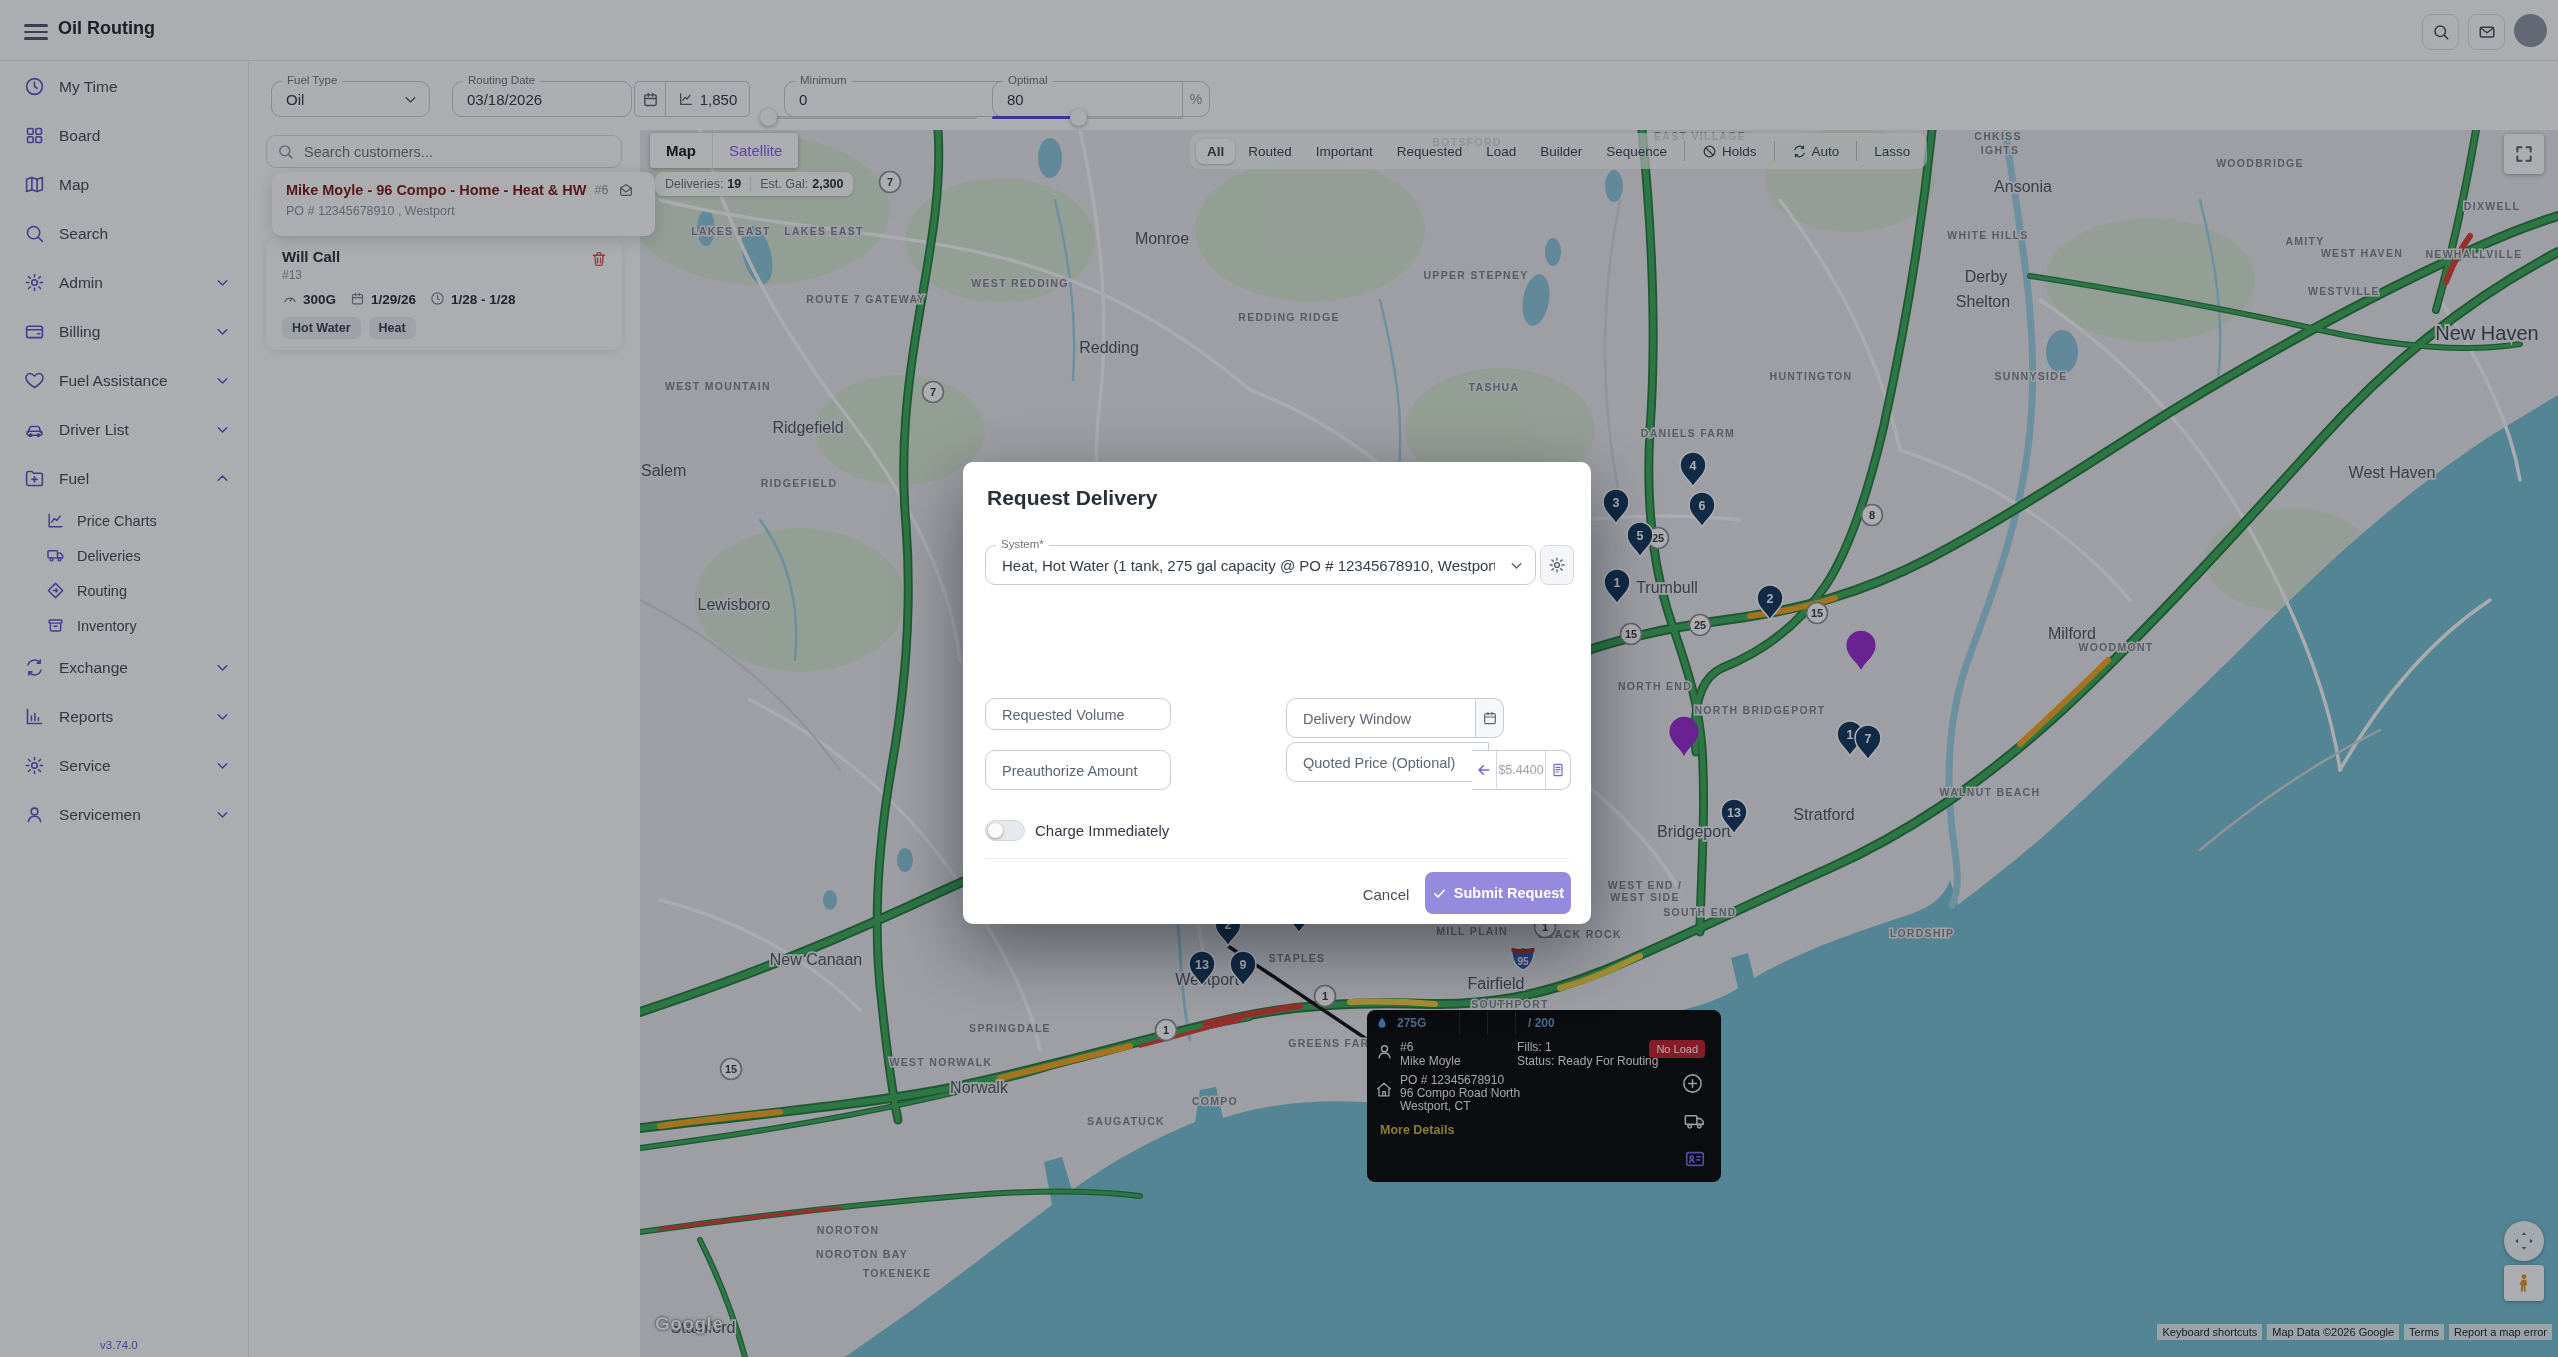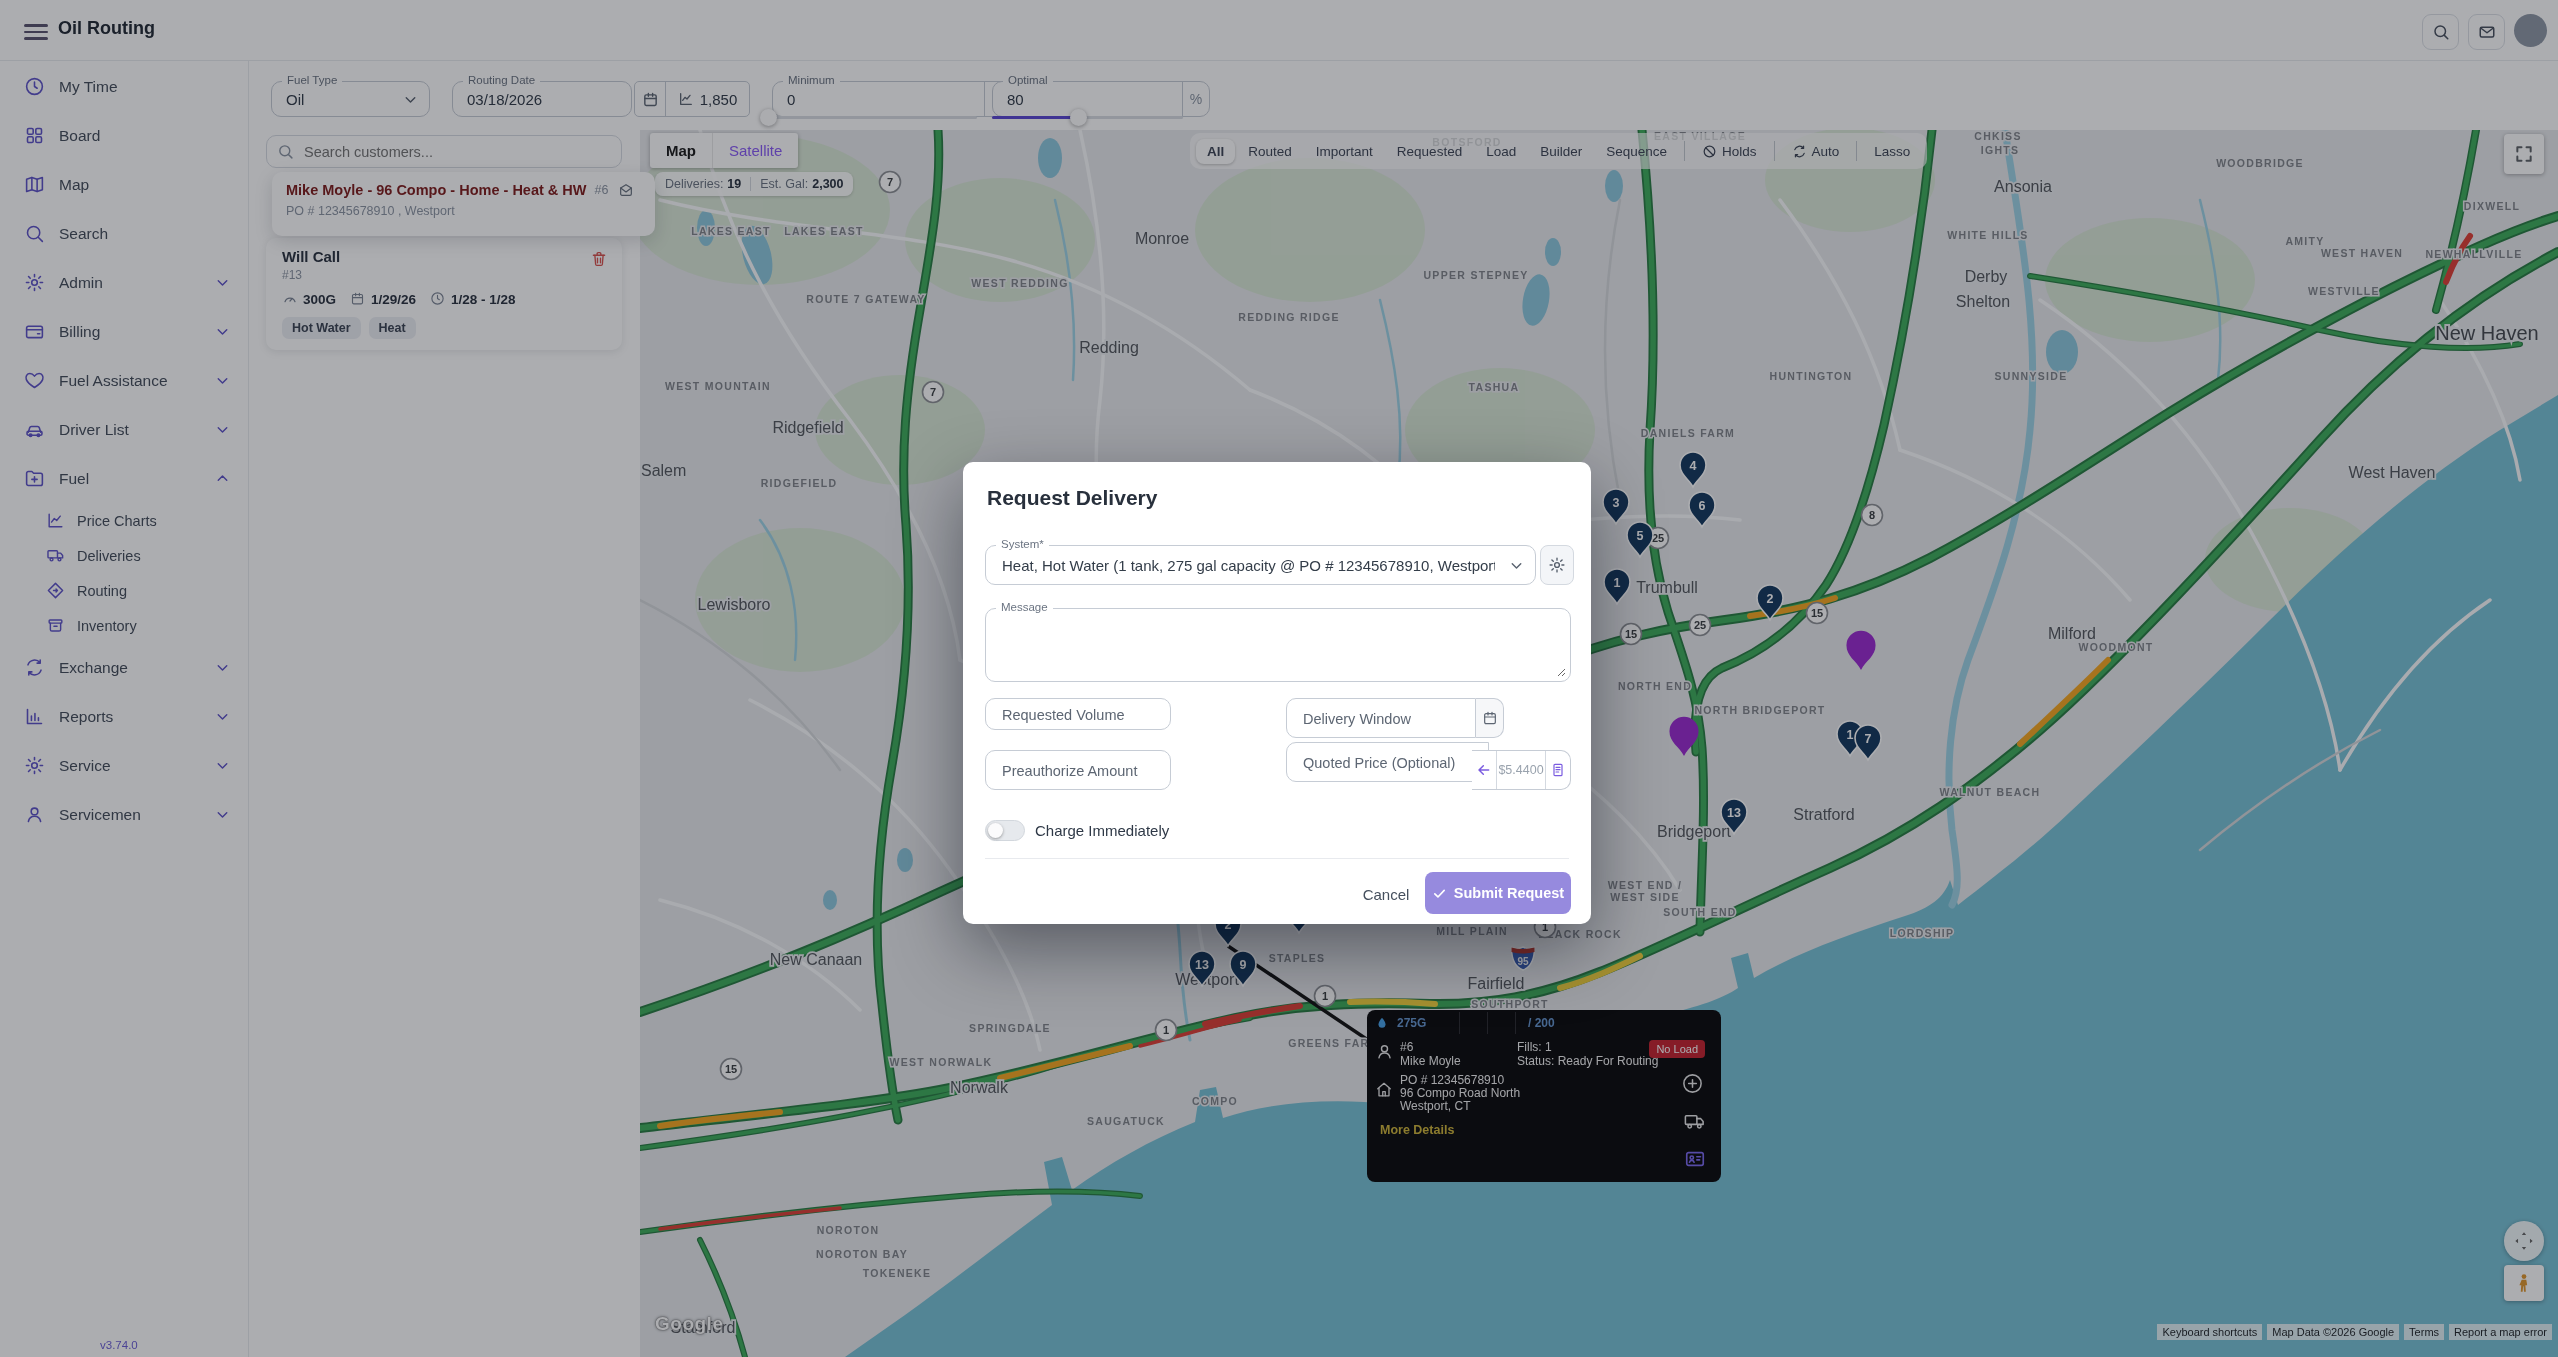--- a/index.html
+++ b/index.html
@@ -389,21 +389,21 @@
       <span id="tb-ic-chart">
           <svg viewBox="0 0 24 24" width="16" height="16" fill="none" stroke="currentColor" stroke-width="2" stroke-linecap="round" stroke-linejoin="round">
             <path d="M4 4v16h16"></path>
             <path d="M7 14l3.5-4.5 3 2.5L18 6.5"></path>
           </svg>
         </span>
       <span style="color:#323c49;font-size:15px">1,850</span>
     </div>
   </div>
 
-  <div class="field" style="left:524px;top:21px;width:245px">
+  <div class="field" style="left:536px;top:21px;width:245px">
     <span class="flabel">Minimum</span>
     <input class="fval" style="width: 60%;" value="0">
     <span class="suffix" style="right:0;width:32px">G</span>
   </div>
   <div class="slider-track" style="left:517px;top:56px;width:212px"></div>
   <div class="slider-thumb" style="left:512px;top:49px"></div>
 
   <div class="field" style="left:744px;top:21px;width:218px">
     <span class="flabel">Optimal</span>
     <input class="fval" style="width: 60%;" value="80">
@@ -920,24 +920,20 @@
   </div>
   <div class="m-gear">
       <span id="m-ic-gear">
         <svg viewBox="0 0 24 24" width="18" height="18" fill="none" stroke="currentColor" stroke-width="1.8" stroke-linecap="round" stroke-linejoin="round">
           <circle cx="12" cy="12" r="3.2"></circle>
           <path d="M12 2.8v2.7M12 18.5v2.7M2.8 12h2.7M18.5 12h2.7M5.2 5.2l1.9 1.9M16.9 16.9l1.9 1.9M18.8 5.2l-1.9 1.9M7.1 16.9l-1.9 1.9"></path>
         </svg>
       </span>
     </div>
 
-  <div class="m-field" style="left:22px;top:146px;width:586px;height:74px">
-    <span class="flabel">Message</span>
-    <textarea style="position: absolute; left: 8px; top: 6px; width: 568px; height: 58px; border: none; outline: none; resize: both; font-family: inherit; font-size: 14px; background: transparent;"></textarea>
-  </div>
 
   <div class="m-field" style="left:22px;top:236px;width:186px;height:32px">
     <input class="m-input" placeholder="Requested Volume" style="">
   </div>
   <div class="m-field" style="left:323px;top:236px;width:190px;height:40px;border-radius:10px 0 0 10px">
     <input class="m-input" placeholder="Delivery Window" style="">
   </div>
   <div class="m-attach" style="left:513px;top:236px;width:28px">
     <span style="margin:0 auto;color:#5d6673;display:flex" id="m-ic-cal">
         <svg viewBox="0 0 24 24" width="16" height="16" fill="none" stroke="currentColor" stroke-width="1.8" stroke-linecap="round" stroke-linejoin="round">

